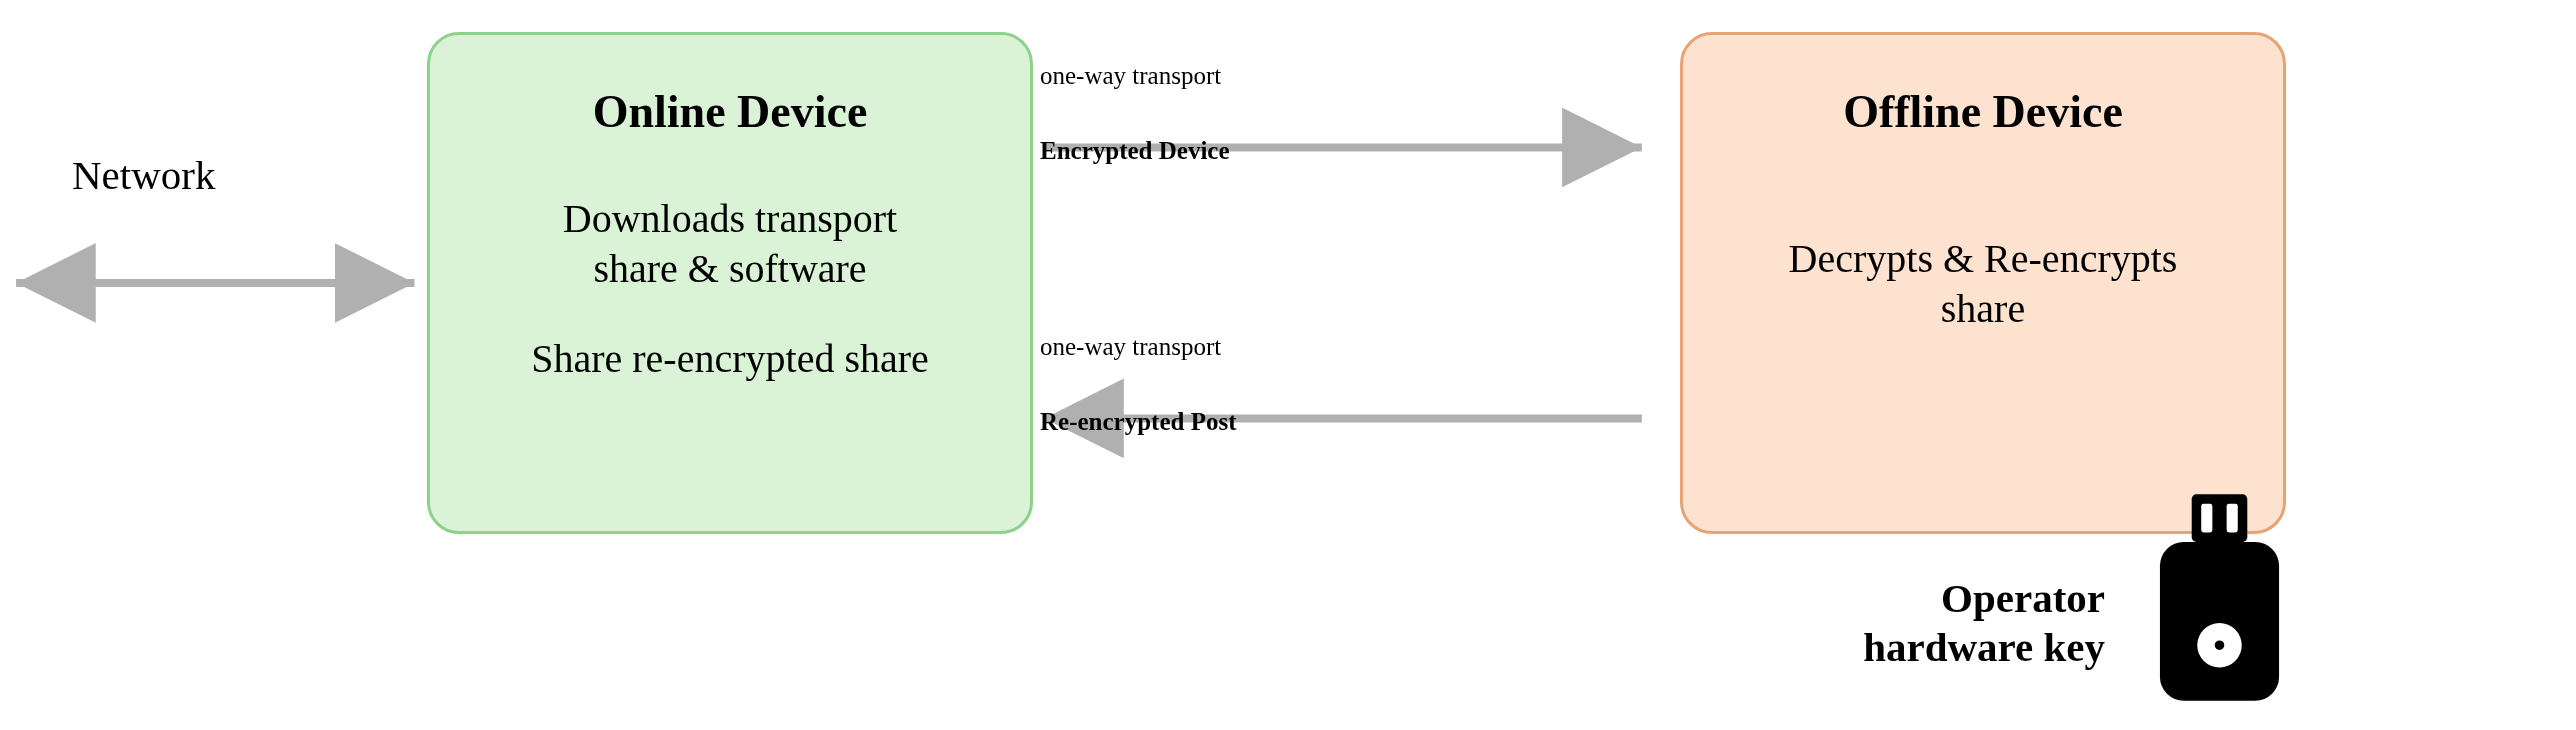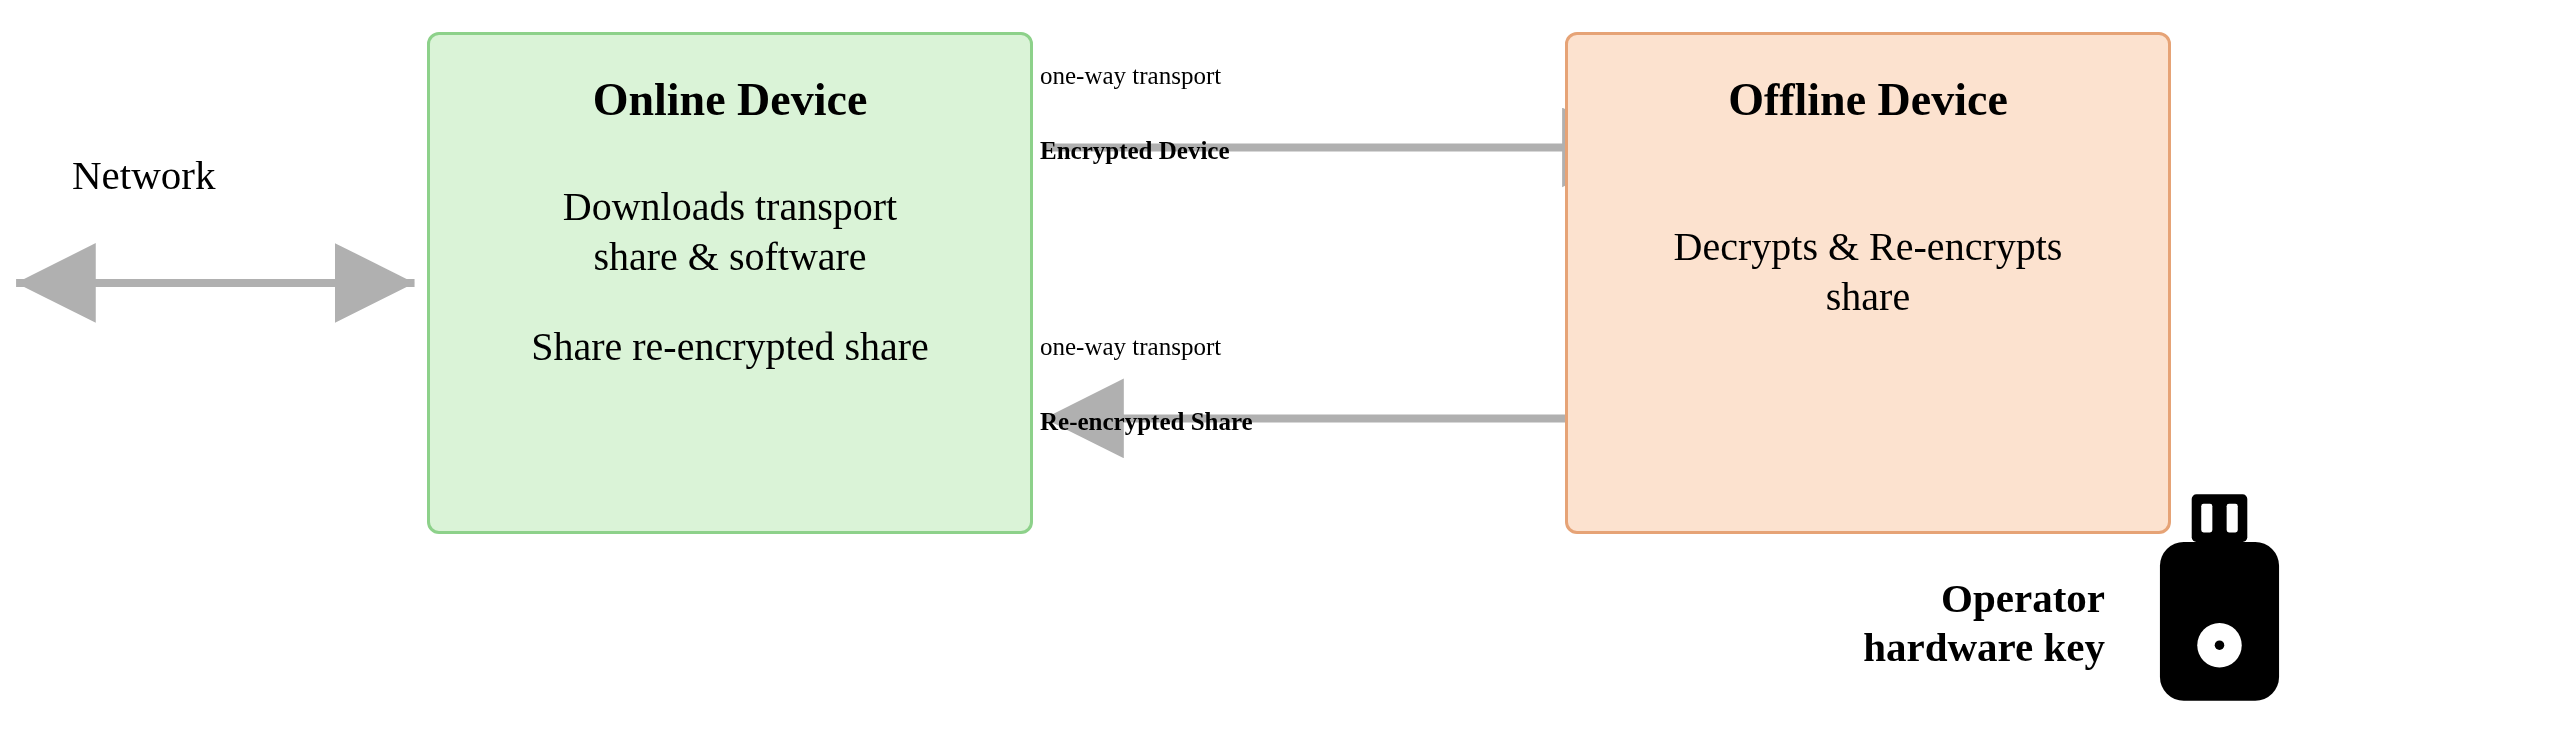--- a/index.html
+++ b/index.html
@@ -8,39 +8,39 @@
     padding: 0;
     background: #ffffff;
     font-family: "Times New Roman", Georgia, serif;
     width: 2576px;
     height: 730px;
     position: relative;
     overflow: hidden;
   }
   .box {
     position: absolute;
-    border-radius: 12px;
+    border-radius: 32px;
     border: 3.2px solid;
     text-align: center;
     display: flex;
     flex-direction: column;
     align-items: center;
     justify-content: flex-start;
-    padding: 38px 24px 24px 24px;
+    padding: 50px 24px 24px 24px;
   }
   .online-box {
     left: 427px;
     top: 32px;
     width: 606px;
     height: 502px;
     background: #daf3d7;
     border-color: #8dd18a;
   }
   .offline-box {
-    left: 1565px;
+    left: 1680px;
     top: 32px;
     width: 606px;
     height: 502px;
     background: #fce2cf;
     border-color: #e6a376;
   }
   .box-title {
     font-weight: bold;
     font-size: 46px;
     margin-bottom: 56px;
@@ -132,21 +132,21 @@
   </div>
 </div>
 
 <div class="arrow-label" style="top:60px">
   <div class="sub">one-way transport</div>
   <div class="bold" style="margin-top:44px">Encrypted Device</div>
 </div>
 
 <div class="arrow-label" style="top:331px">
   <div class="sub">one-way transport</div>
-  <div class="bold" style="margin-top:44px">Re-encrypted Share</div>
+  <div class="bold" style="margin-top:44px">Re-encrypted Post</div>
 </div>
 
 <div class="hw-key">
   <svg viewBox="0 0 170 270" width="135" height="215">
 
     <rect x="50" y="0" width="70" height="60" rx="6" fill="#000"></rect>
     <rect x="62" y="12" width="14" height="36" rx="3" fill="#fff"></rect>
     <rect x="94" y="12" width="14" height="36" rx="3" fill="#fff"></rect>
 
     <rect x="10" y="60" width="150" height="200" rx="30" fill="#000"></rect>

